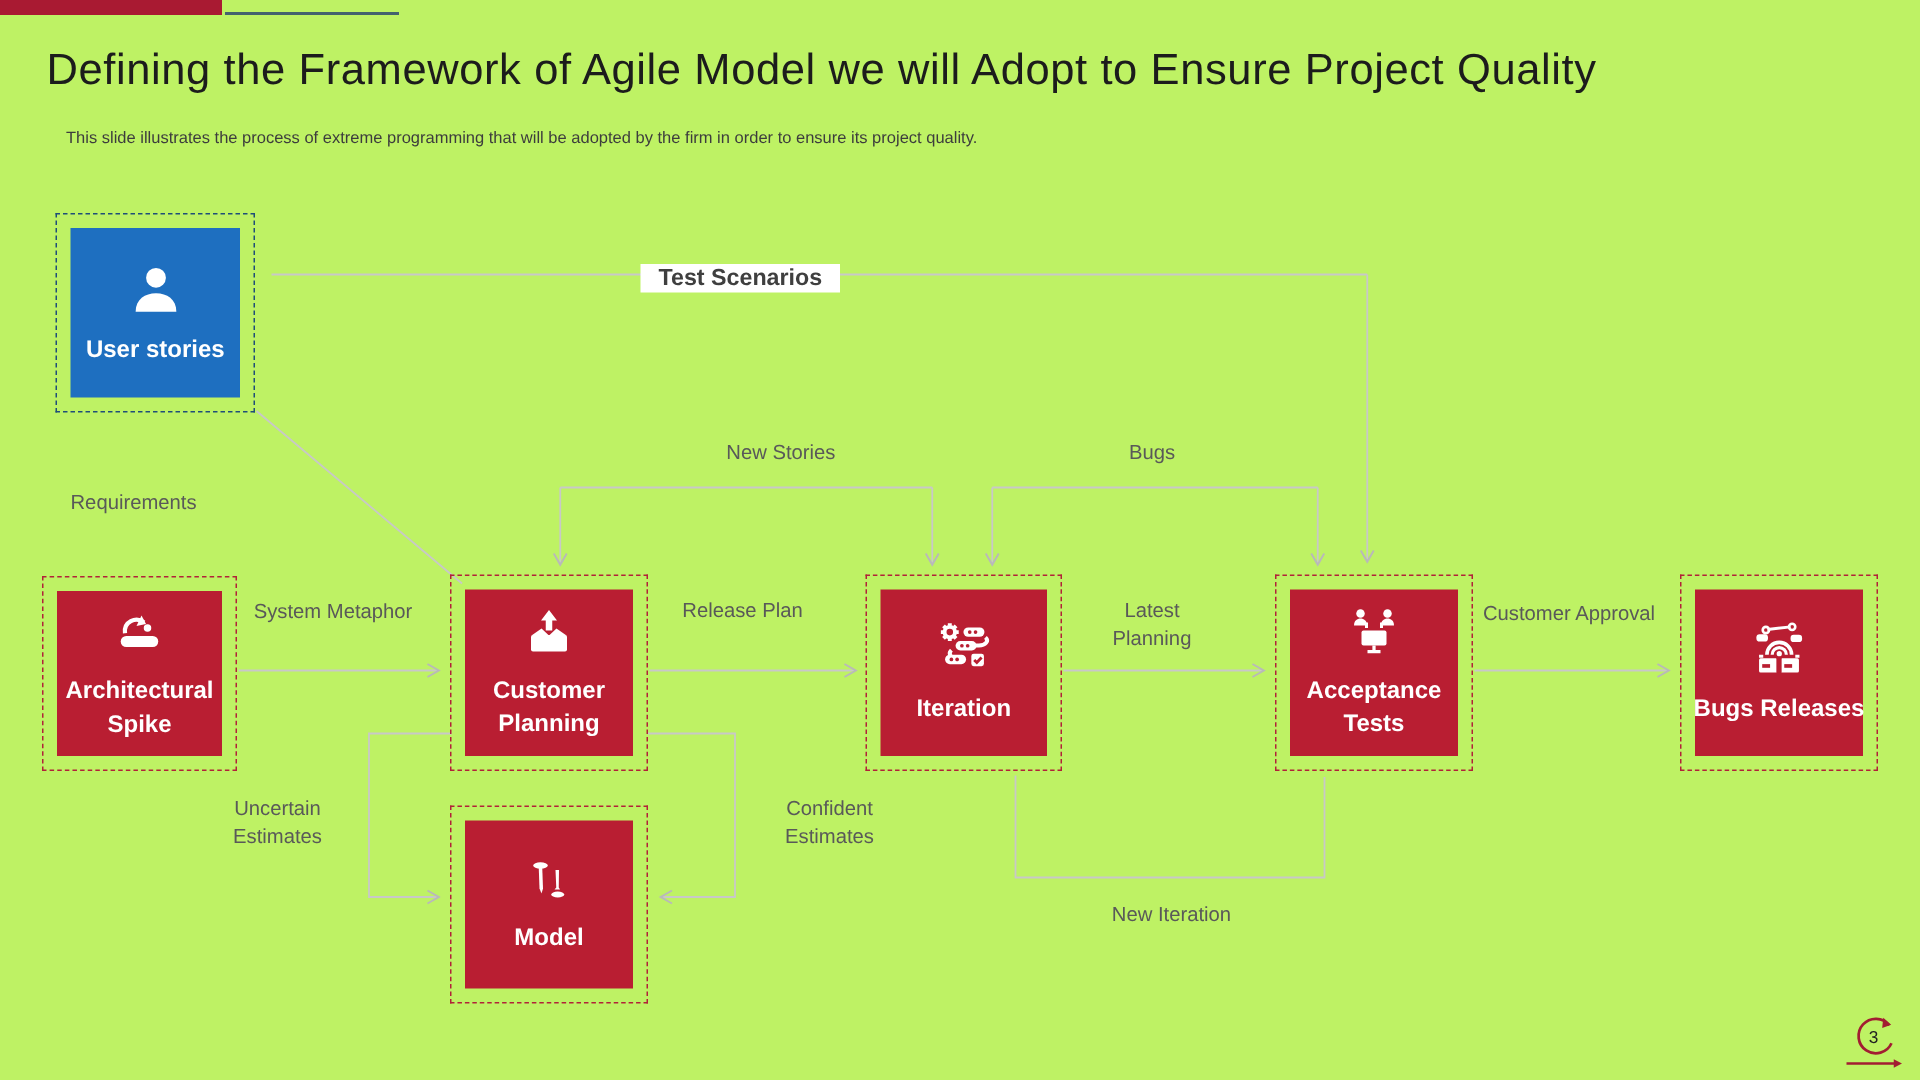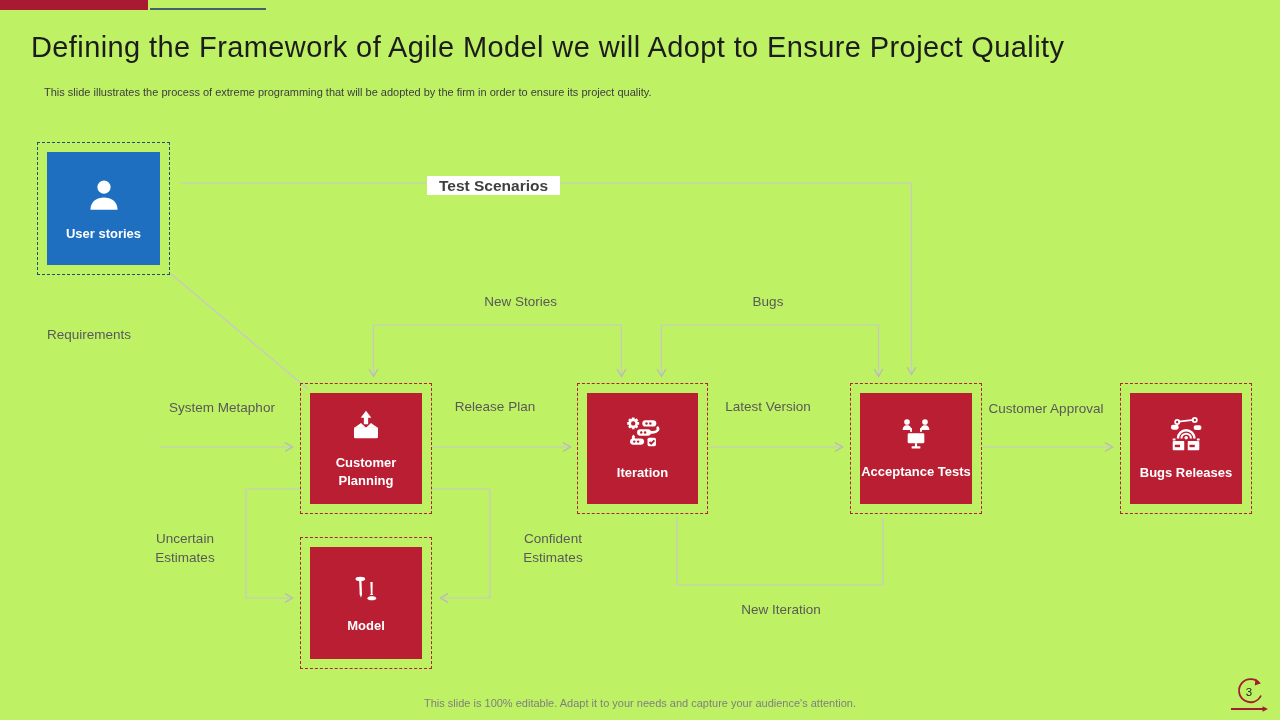--- a/index.html
+++ b/index.html
@@ -14,21 +14,21 @@
   .title{position:absolute;left:31px;top:31px;width:1220px;font-size:29px;letter-spacing:.4px;color:#1c1c1c;font-weight:500;}
   .subtitle{position:absolute;left:32px;top:86px;width:900px;font-size:11px;color:#3d3d3d;margin-left:12px;}
   
   .connector-layer{position:absolute;left:0;top:0;width:1280px;height:720px;pointer-events:none;}
   
   .node-outer{position:absolute;border:1px dashed #b12239;box-sizing:border-box;}
   .node-outer.blue{border-color:#1f4e79;}
   .node-inner{position:absolute;left:9px;top:9px;right:9px;bottom:9px;background:#b91e32;
     display:flex;flex-direction:column;align-items:center;justify-content:center;gap:7px;}
   .node-inner.blue{background:#1e6fc0;}
-  .node-label{color:#ffffff;font-weight:bold;font-size:13px;line-height:1.4;text-align:center;width:104%;}
+  .node-label{color:#ffffff;font-weight:bold;font-size:16px;line-height:1.4;text-align:center;width:104%;}
   .node-icon{width:44px;height:44px;flex:0 0 auto;}
   
   .edge-label{position:absolute;color:#595959;font-size:13.5px;line-height:19px;text-align:center;}
   .edge-label.left{text-align:left;}
   .edge-label.title-label{color:#3f3f3f;font-weight:bold;font-size:15.5px;background:#ffffff;padding:0 12px;}
   
   .footer{position:absolute;left:0;top:697px;width:100%;text-align:center;font-size:11px;color:#7f7f7f;}
   .page-badge{position:absolute;left:1226px;top:674px;width:46px;height:42px;}
   .page-num{position:absolute;left:0;top:0;width:46px;height:36px;display:flex;align-items:center;justify-content:center;
     font-size:11.5px;color:#222;}
@@ -80,20 +80,31 @@
   <div class="node-outer blue" style="left:37px;top:142px;width:133px;height:133px;">
     <div class="node-inner blue">
       <svg class="node-icon" viewBox="0 0 24 24">
         <circle cx="12" cy="7.2" r="3.6" fill="#fff"></circle>
         <path d="M4.6 19.5 C4.6 15 8 12.8 12 12.8 S19.4 15 19.4 19.5 Z" fill="#fff"></path>
       </svg>
       <div class="node-label">User stories</div>
     </div>
   </div>
 
+  <div class="node-outer" style="left:28px;top:384px;width:130px;height:130px;">
+    <div class="node-inner">
+      <svg class="node-icon" style="width:40px;height:40px" viewBox="0 0 24 24">
+        <path d="M6.2 11.5 C5.6 7 10.5 4.6 13.8 7.2" fill="none" stroke="#fff" stroke-width="1.7"></path>
+        <path d="M12.8 4.4 L14.6 7.8 L10.8 8.6 Z" fill="#fff"></path>
+        <circle cx="15.2" cy="9.4" r="1.5" fill="#fff"></circle>
+        <rect x="4.5" y="12.6" width="15" height="4.4" rx="2.2" fill="#fff"></rect>
+      </svg>
+      <div class="node-label">Architectural Spike</div>
+    </div>
+  </div>
 
   <div class="node-outer" style="left:300px;top:383px;width:132px;height:131px;">
     <div class="node-inner">
       <svg class="node-icon" style="width:40px;height:40px" viewBox="0 0 24 24">
         <path d="M12 2.2 L15.2 6.4 H13.3 V10.4 H10.7 V6.4 H8.8 Z" fill="#fff"></path>
         <path d="M5 12.4 L9 9.6 L12 12.4 Z" fill="#fff"></path>
         <path d="M19 12.4 L15 9.6 L12 12.4 Z" fill="#fff"></path>
         <rect x="4.8" y="12.2" width="14.4" height="6.6" rx="0.8" fill="#fff"></rect>
       </svg>
       <div class="node-label">Customer Planning</div>
@@ -173,27 +184,26 @@
       <div class="node-label">Model</div>
     </div>
   </div>
 
   <div class="edge-label title-label" style="left:427px;top:176px;">Test Scenarios</div>
   <div class="edge-label" style="left:437px;top:292px;width:120px;text-align:right;">New Stories</div>
   <div class="edge-label" style="left:718px;top:292px;width:100px;">Bugs</div>
   <div class="edge-label left" style="left:47px;top:325px;width:140px;">Requirements</div>
   <div class="edge-label" style="left:167px;top:398px;width:110px;">System Metaphor</div>
   <div class="edge-label" style="left:450px;top:397px;width:90px;">Release Plan</div>
-  <div class="edge-label" style="left:723px;top:397px;width:90px;">Latest Version</div>
+  <div class="edge-label" style="left:723px;top:397px;width:90px;">Latest Planning</div>
   <div class="edge-label" style="left:986px;top:399px;width:120px;">Customer Approval</div>
   <div class="edge-label" style="left:125px;top:529px;width:120px;">Uncertain Estimates</div>
   <div class="edge-label" style="left:493px;top:529px;width:120px;">Confident Estimates</div>
   <div class="edge-label" style="left:716px;top:600px;width:130px;">New Iteration</div>
 
-  <div class="footer">This slide is 100% editable. Adapt it to your needs and capture your audience's attention.</div>
 
   <div class="page-badge">
     <svg width="46" height="42" viewBox="0 0 46 42">
       <path d="M33.5 9.5 A11.5 11.5 0 1 0 35 21.5" fill="none" stroke="#a21d32" stroke-width="1.8"></path>
       <path d="M29.5 4.5 L34.8 9.2 L28.8 11.4 Z" fill="#a21d32"></path>
       <path d="M5 35 H38" stroke="#a21d32" stroke-width="1.8" fill="none"></path>
       <path d="M36.5 32.2 L42 35 L36.5 37.8 Z" fill="#a21d32"></path>
     </svg>
     <div class="page-num">3</div>
   </div>

